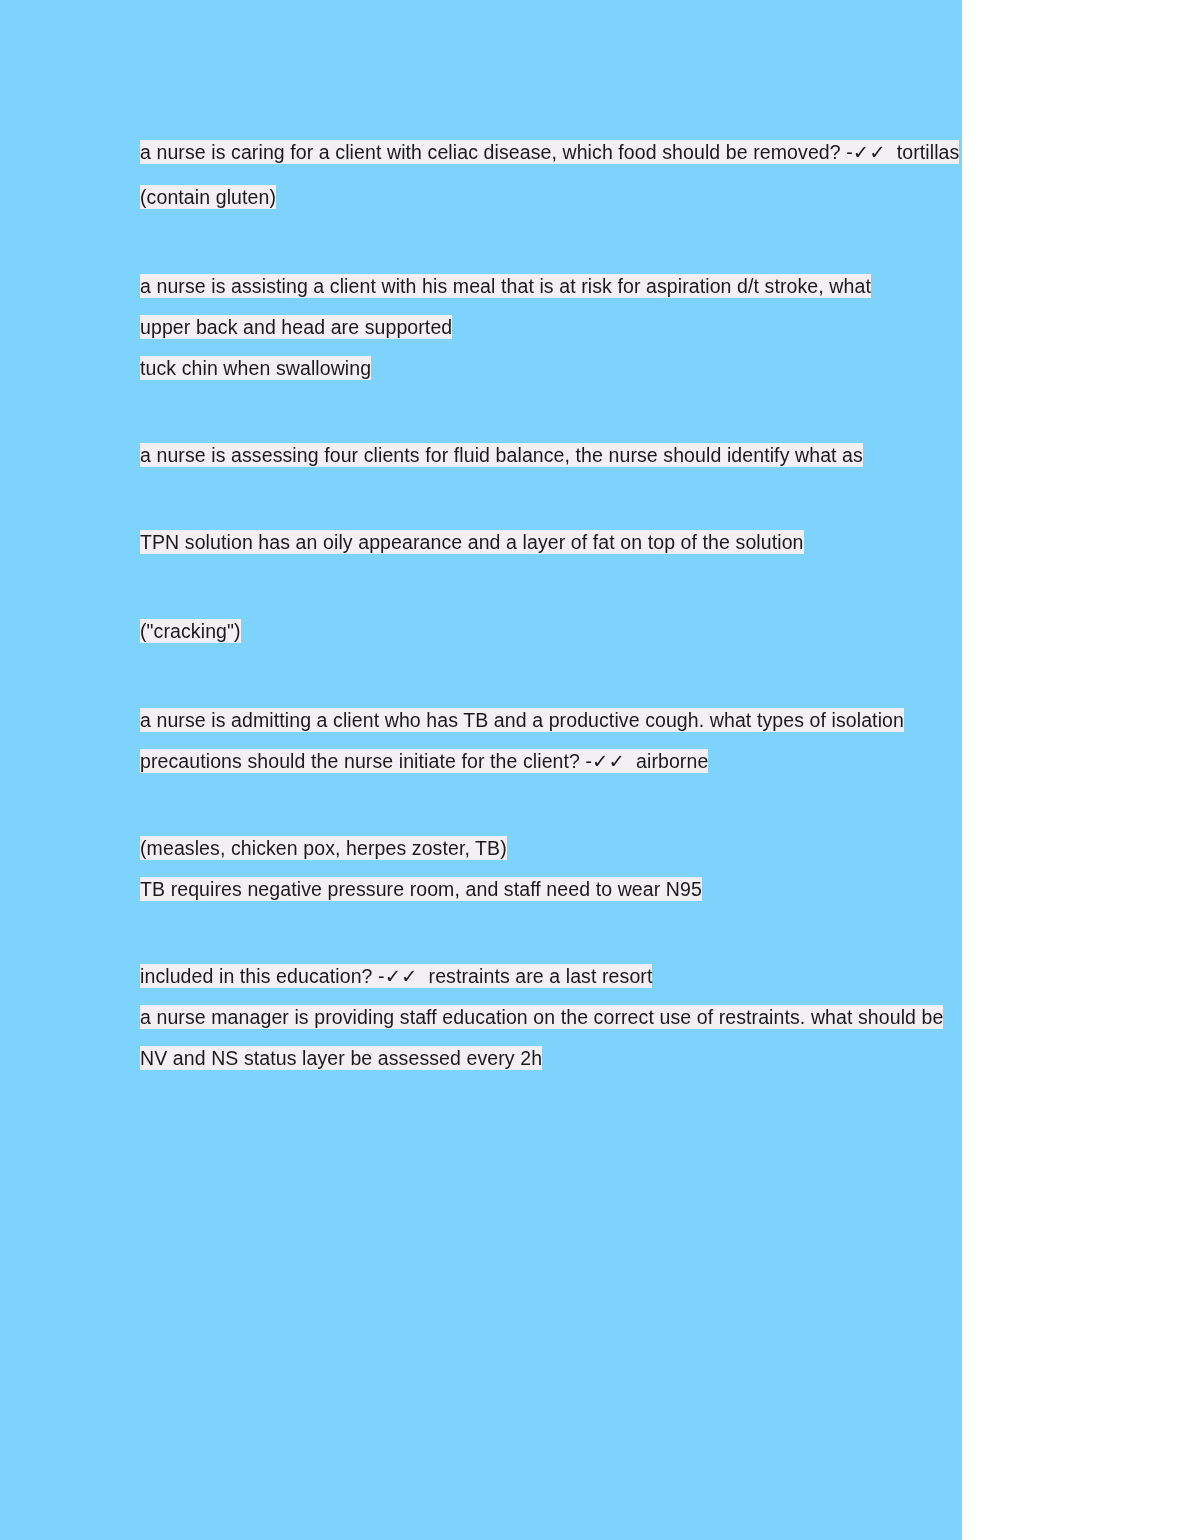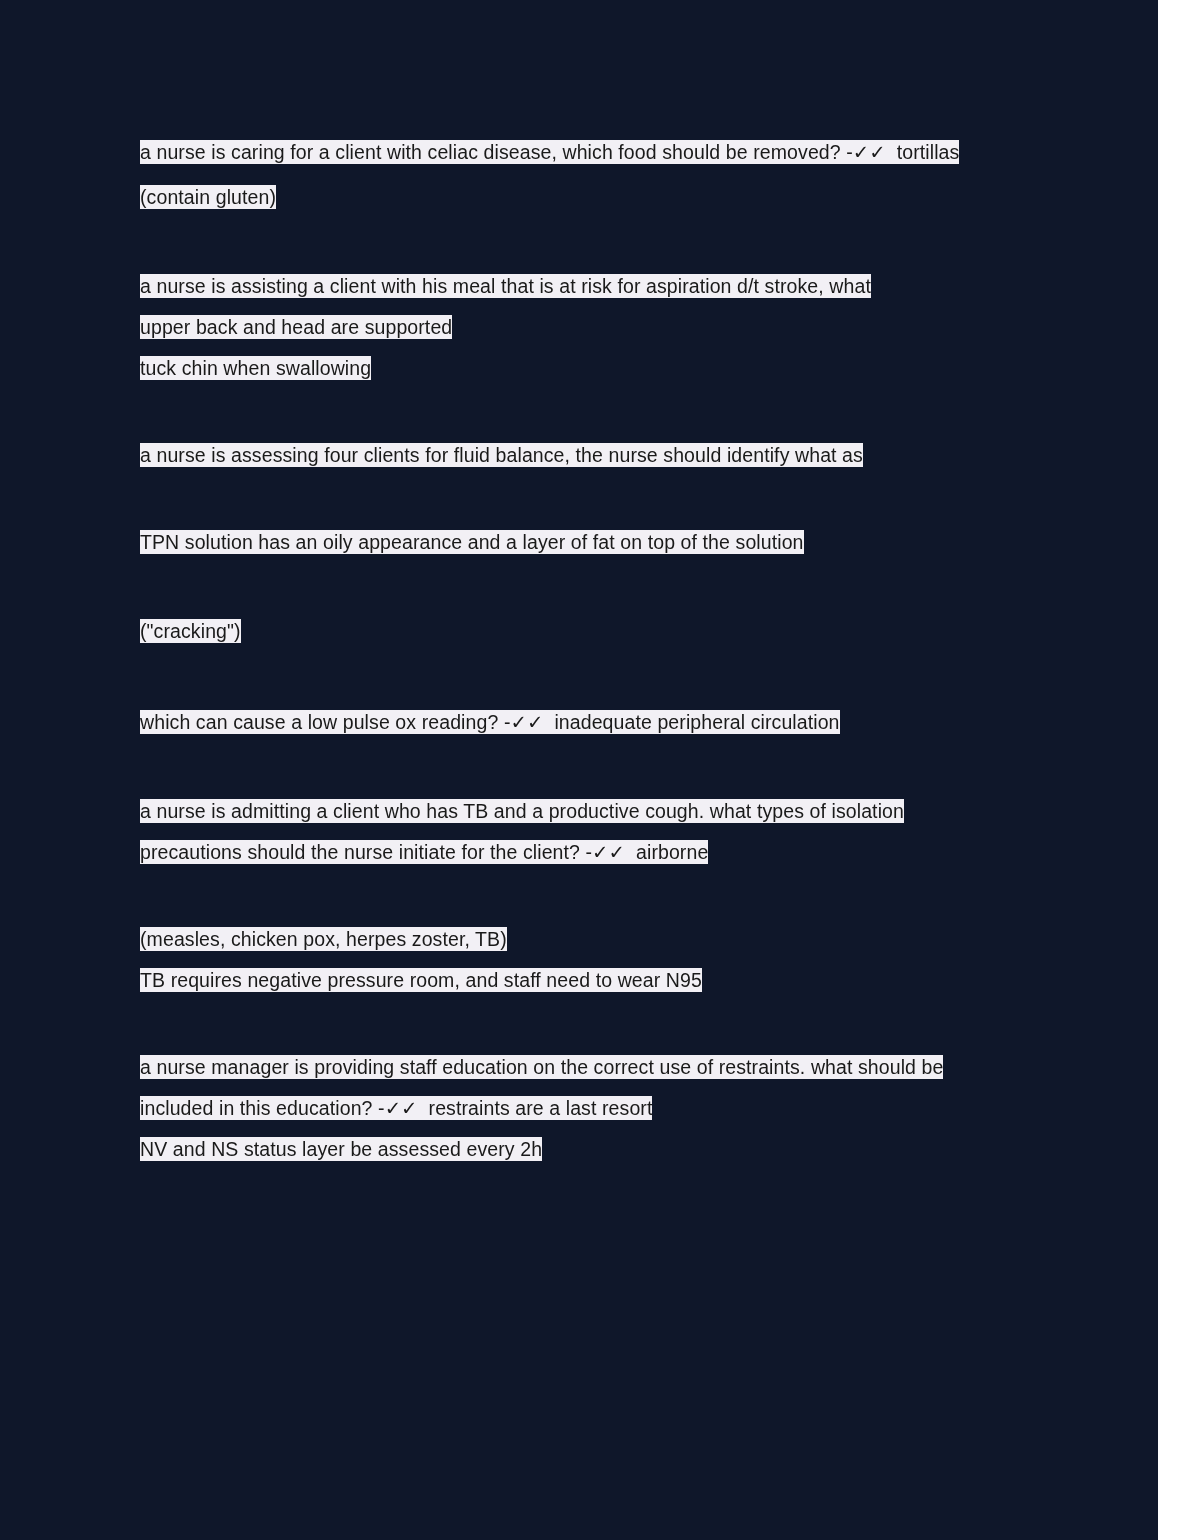--- a/index.html
+++ b/index.html
@@ -8,25 +8,25 @@
     background: #ffffff;
   }
   body {
     width: 1190px;
     height: 1540px;
     font-family: "Liberation Sans", sans-serif;
     color: #000000;
   }
   .page {
     position: relative;
-    width: 1158px;
+    width: 962px;
     height: 1540px;
     box-sizing: border-box;
     padding: 130px 140px 0 140px;
-    background: #0f172a;
+    background: #7dd3fc;
   }
   .doc-body {
     width: 905px;
   }
   .block {
     margin: 0 0 46px 0;
   }
   .block:last-child {
     margin-bottom: 0;
   }
@@ -70,34 +70,31 @@
     </div>
 
     <div class="block tight">
       <p class="line"><span class="hl">TPN solution has an oily appearance and a layer of fat on top of the solution</span></p>
     </div>
 
     <div class="block">
       <p class="line"><span class="hl">("cracking")</span></p>
     </div>
 
-    <div class="block">
-      <p class="line"><span class="hl">which can cause a low pulse ox reading? -✓✓  inadequate peripheral circulation</span></p>
-    </div>
 
     <div class="block tight">
       <p class="line"><span class="hl">a nurse is admitting a client who has TB and a productive cough. what types of isolation</span></p>
       <p class="line"><span class="hl">precautions should the nurse initiate for the client? -✓✓  airborne</span></p>
     </div>
 
     <div class="block tight">
       <p class="line"><span class="hl">(measles, chicken pox, herpes zoster, TB)</span></p>
       <p class="line"><span class="hl">TB requires negative pressure room, and staff need to wear N95</span></p>
     </div>
 
     <div class="block tight">
+      <p class="line"><span class="hl">included in this education? -✓✓  restraints are a last resort</span></p>
       <p class="line"><span class="hl">a nurse manager is providing staff education on the correct use of restraints. what should be</span></p>
-      <p class="line"><span class="hl">included in this education? -✓✓  restraints are a last resort</span></p>
       <p class="line"><span class="hl">NV and NS status layer be assessed every 2h</span></p>
     </div>
 
   </div>
 </div>
 
 </body></html>

